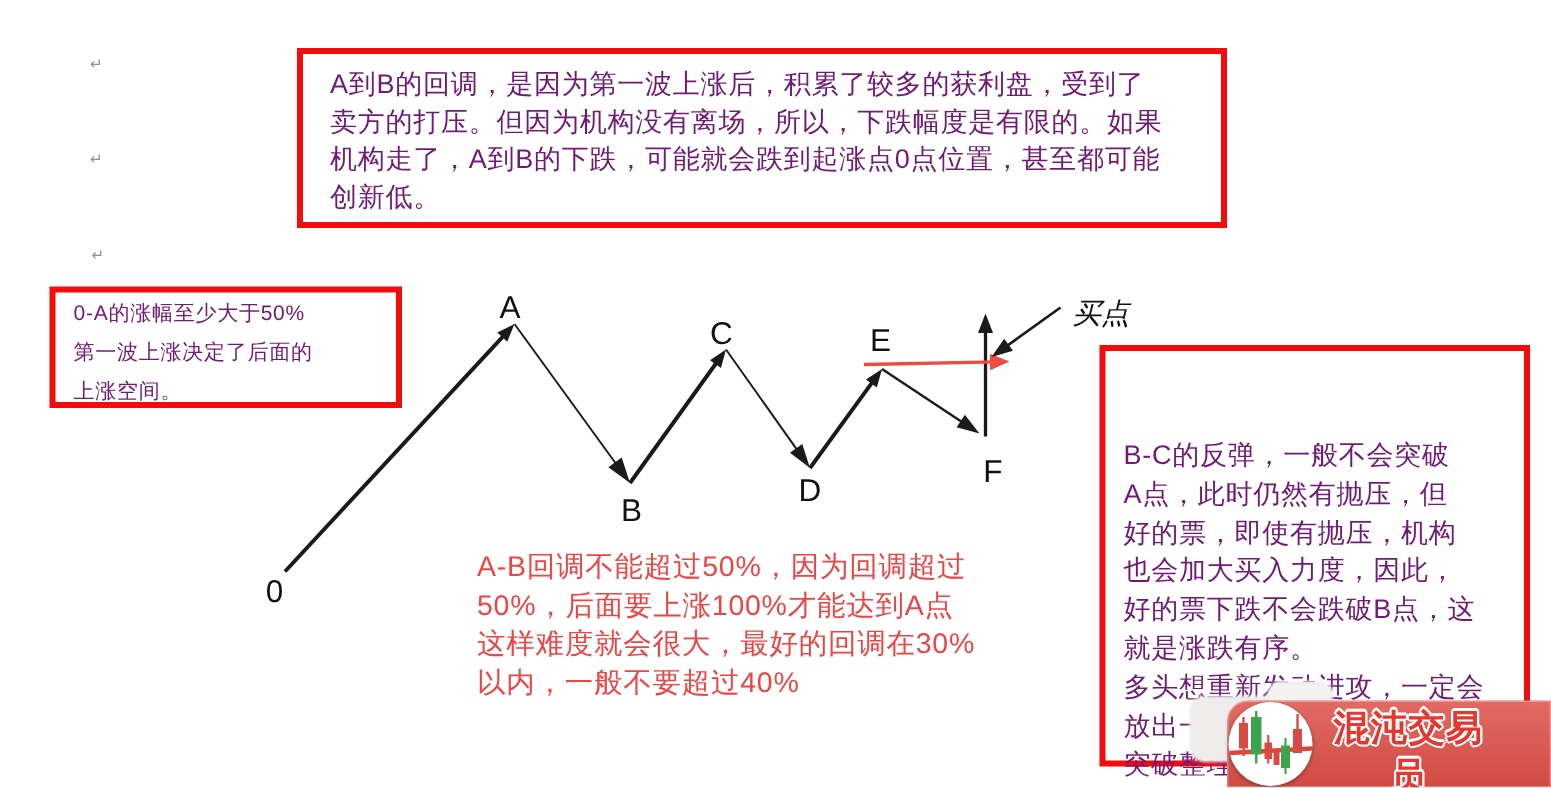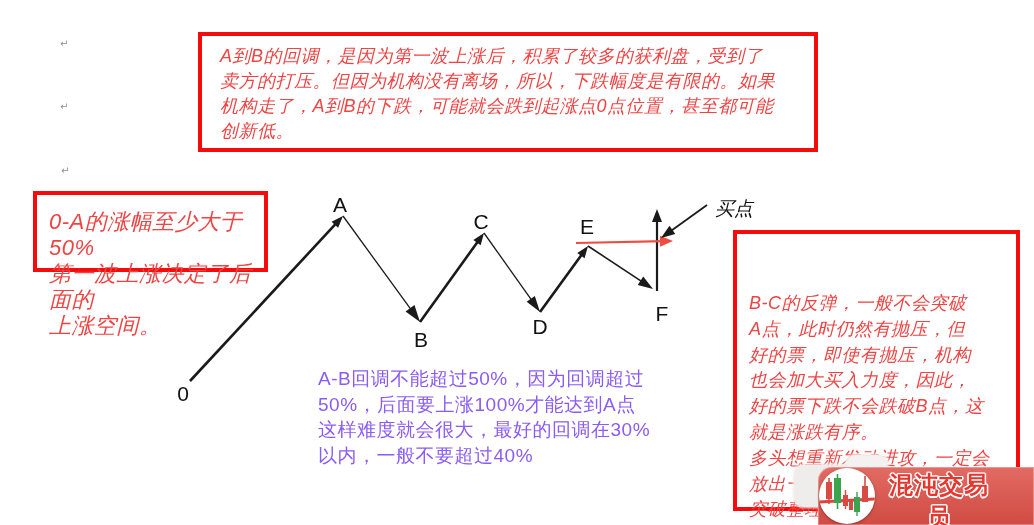--- a/index.html
+++ b/index.html
@@ -1,28 +1,28 @@
 <!DOCTYPE html>
 <html style="--border-red: #f40b0b; --logo-title: #e5372e; --logo-url: #c5211c;"><head>
 <meta charset="utf-8">
 <style>
   html,body{margin:0;padding:0;background:#fff;}
   .page{position:relative;width:1034px;height:525px;background:#fff;overflow:hidden;
         font-family:"Liberation Sans","DejaVu Sans",sans-serif;}
   .pmark{position:absolute;font-size:10px;line-height:10px;color:#8f8f8f;}
   .box{position:absolute;border:4px solid var(--border-red,#f40b0b);box-sizing:border-box;background:#fff;z-index:1;}
-  .box-text{white-space:pre-line;color:#ef4444;letter-spacing:0.5px;font-style:italic;}
+  .box-text{white-space:pre-line;color:#701a75;letter-spacing:0.5px;}
   .top-box{left:198px;top:32px;width:620px;height:120px;}
   .top-box .box-text{padding:8px 10px 0 18px;font-size:18px;line-height:25px;}
   .left-box{left:33px;top:191px;width:235px;height:81px;}
-  .left-box .box-text{padding:14px 2px 0 12px;font-size:22px;line-height:26px;}
+  .left-box .box-text{padding:0 2px 0 12px;font-size:14px;line-height:26px;}
   .right-box{left:733px;top:230px;width:287px;height:281px;}
   .right-box .box-text{padding:9px 4px 0 12px;font-size:18px;line-height:25.8px;margin-top:48px;}
   .free-text{position:absolute;left:318px;top:366px;width:395px;font-size:19px;line-height:25.5px;
-             color:#8b5cf6;white-space:pre-line;letter-spacing:0.5px;z-index:1;}
+             color:#ef4444;white-space:pre-line;letter-spacing:0.5px;z-index:1;}
   .buy-label{position:absolute;left:715px;top:196px;font-size:19px;color:#111;z-index:3;font-style:italic;}
   #diagram{position:absolute;left:0;top:0;z-index:4;pointer-events:none;}
   .smudge{position:absolute;background:#efedeb;border-radius:10px;filter:blur(1.2px);z-index:5;}
   .smudge-1{left:793px;top:464px;width:62px;height:44px;}
   .smudge-2{left:845px;top:454px;width:44px;height:18px;background:#f4f2f0;}
   .logo{position:absolute;right:0;bottom:0;width:216px;height:58px;z-index:6;}
   .logo-bg{position:absolute;left:0;top:0;right:0;bottom:0;border-radius:14px 0 0 0;
            background:linear-gradient(180deg,#e26b63,#d04b43);box-shadow:inset 0 0 0 1px rgba(255,255,255,.3);}
   .logo-circle{position:absolute;left:1px;top:1px;width:56px;height:56px;background:#fff;border-radius:50%;
                overflow:hidden;box-shadow:0 1px 3px rgba(0,0,0,.35);}

